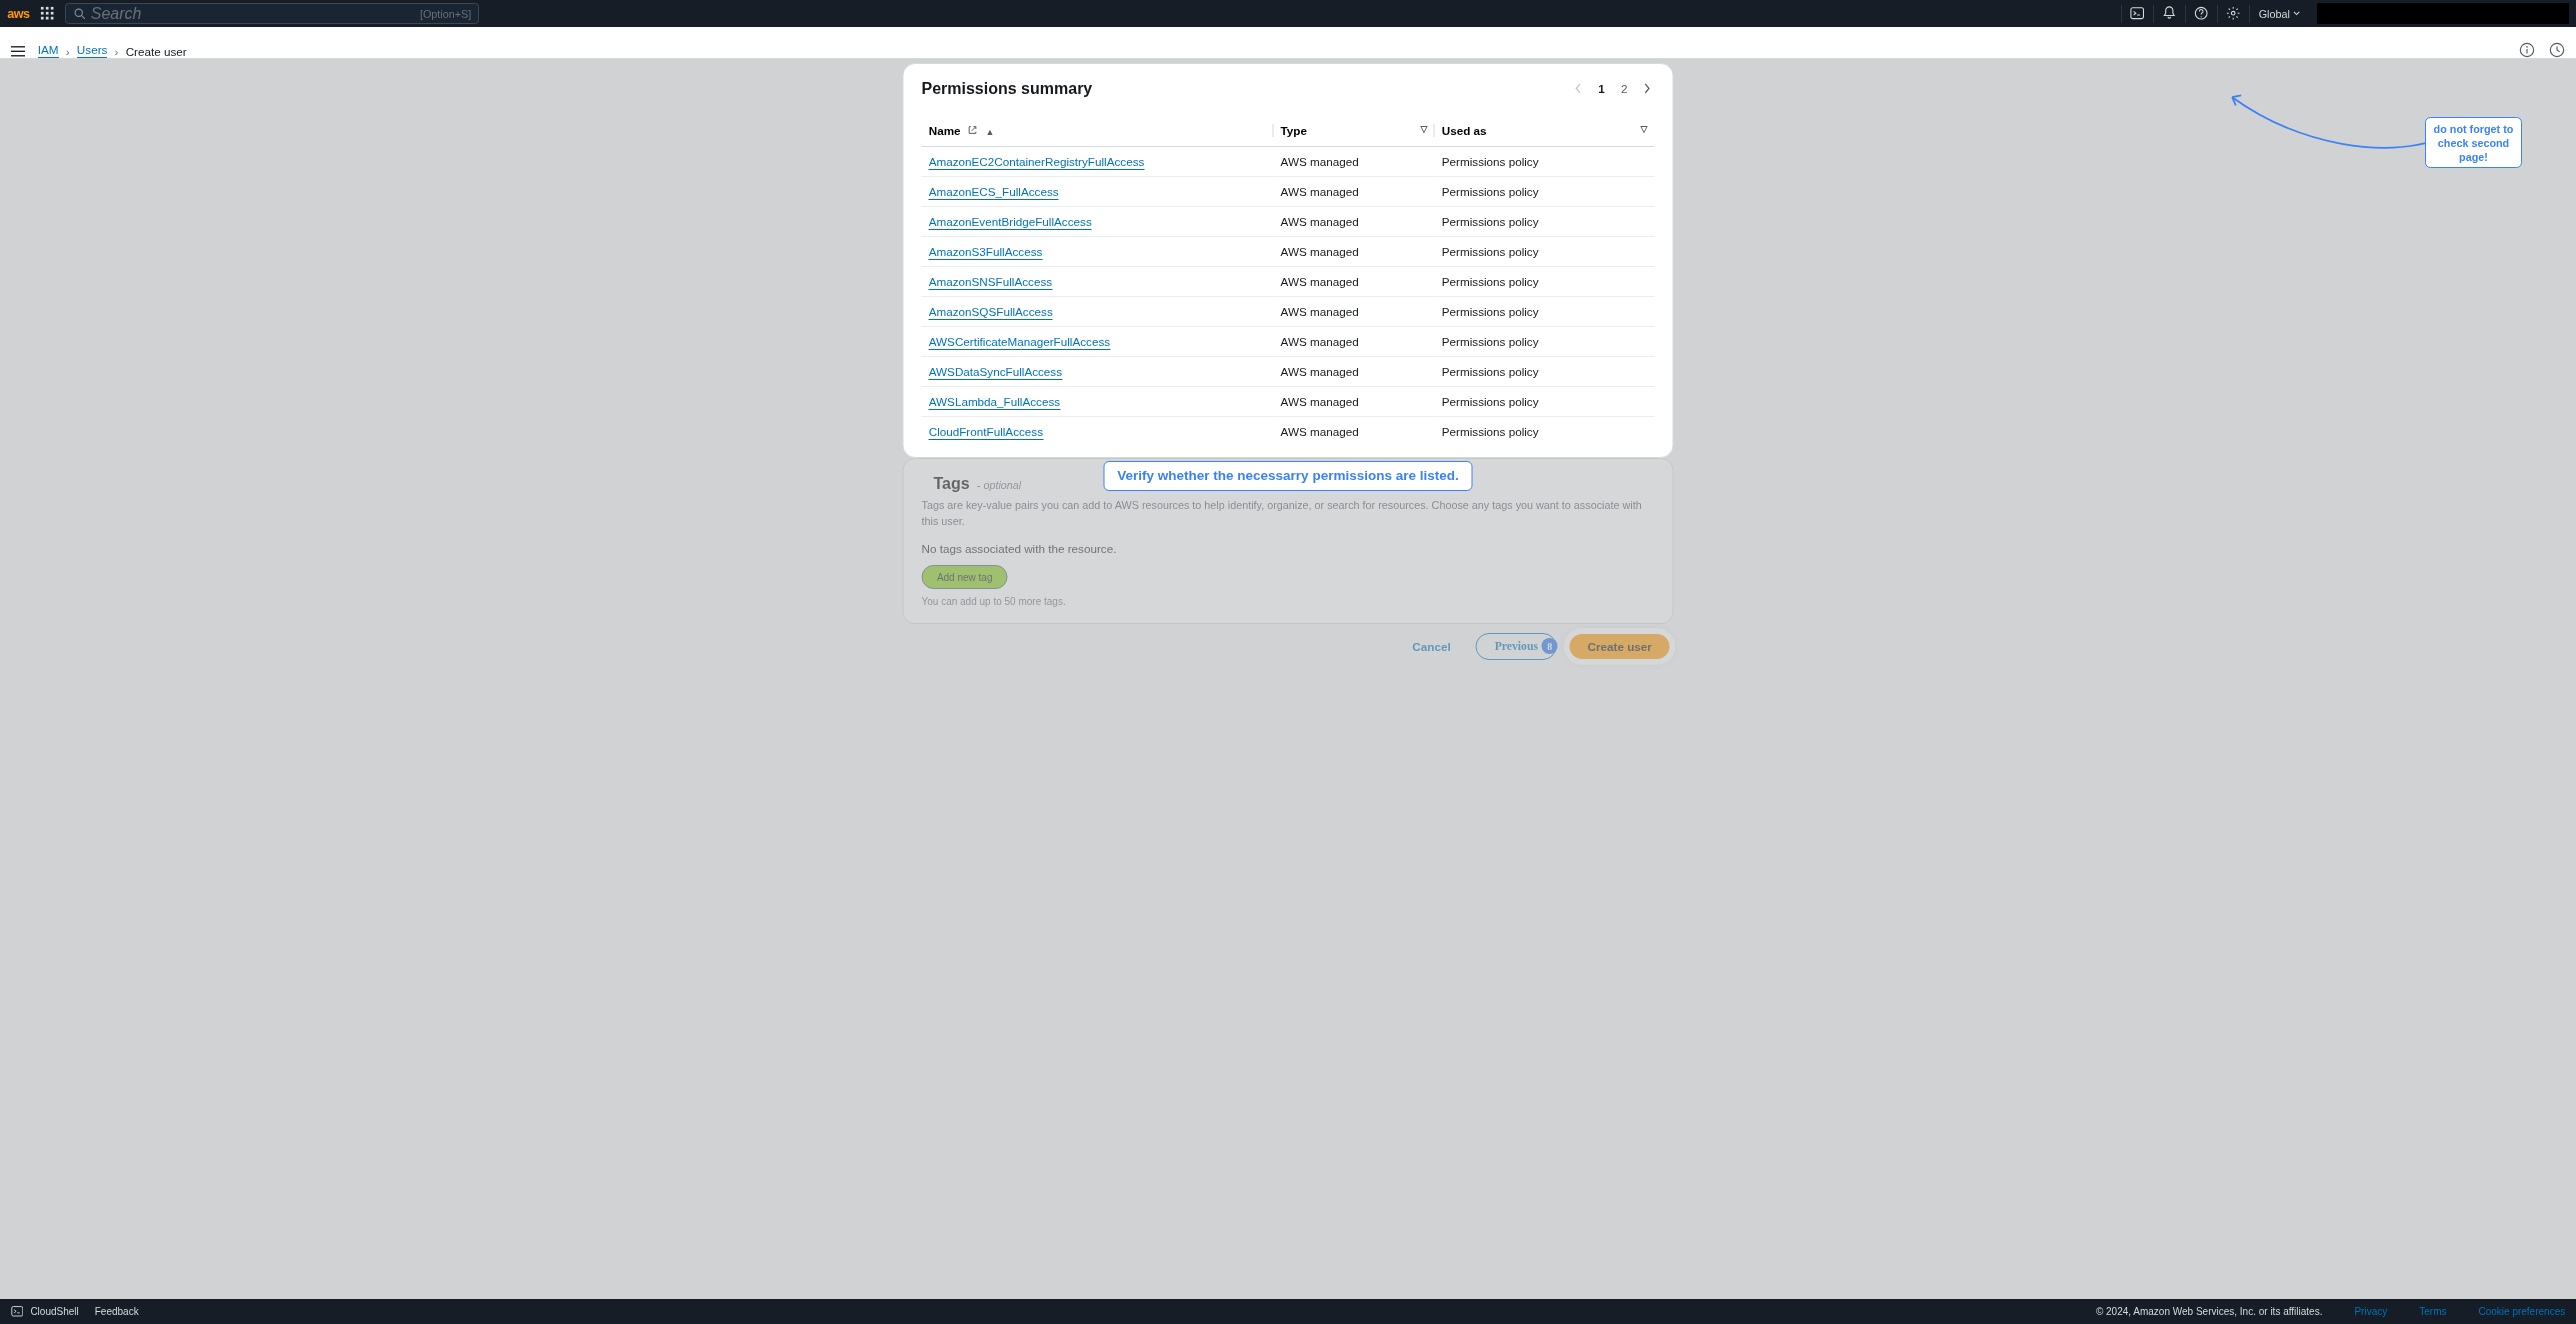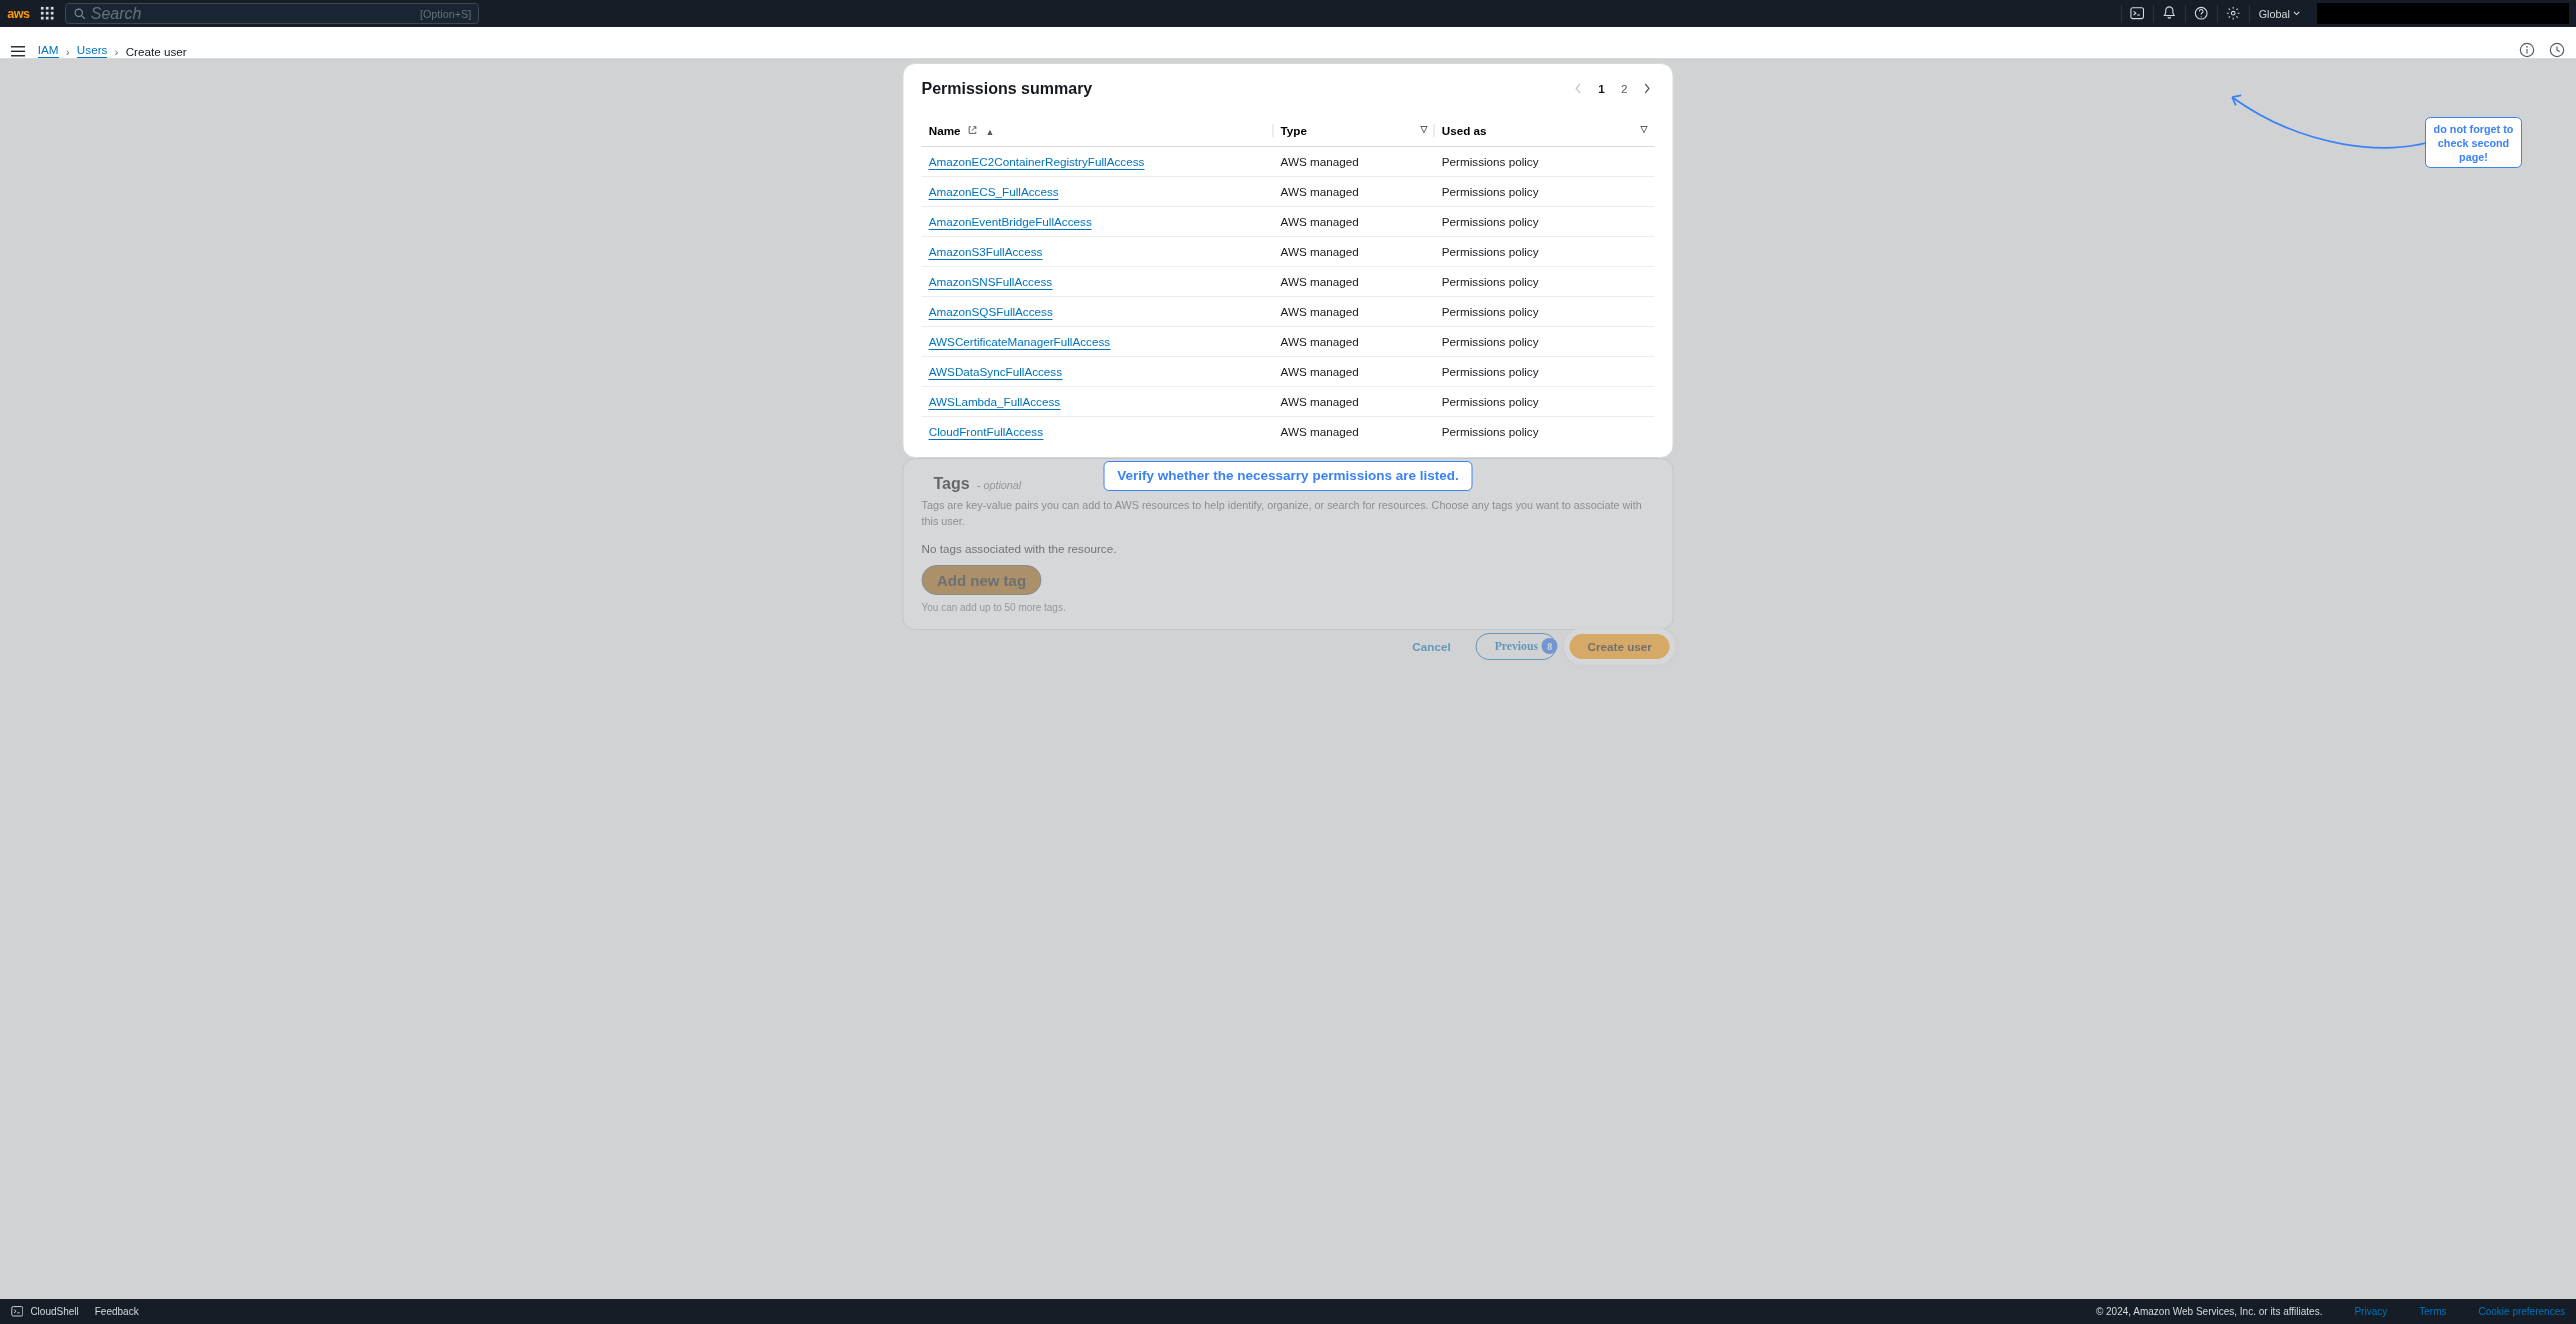--- a/index.html
+++ b/index.html
@@ -53,21 +53,21 @@
   .col-type { width: 22%; }
   .col-used { width: 30%; }
 
   
   .tags-card { position: absolute; left: 50%; transform: translateX(-50%); top: 458px; width: 771px; background: #fff; border: 0.9px solid #d5dbdb; border-radius: 12.6px; padding: 16px 18px; z-index: 5; }
   .tags-head { display: flex; align-items: baseline; gap: 7.2px; margin-bottom: 3.6px; }
   .tags-head h2 { font-size: 16px; font-weight: 700; margin-left: 12px; }
   .tags-head .opt { font-size: 10.8px; color: #687078; font-style: italic; }
   .tags-desc { font-size: 10.8px; color: #545b64; line-height: 1.5; margin-bottom: 12.6px; }
   .tags-note { font-size: 11.7px; color: #16191f; margin-bottom: 10.8px; }
-  .btn-outline { display: inline-block; border: 0.9px solid #545b64; color: #16191f; background: #a16207; padding: 5.4px 14.4px; border-radius: 16px; font-weight: 700; font-size: 15px; cursor: pointer; }
+  .btn-outline { display: inline-block; border: 0.9px solid #545b64; color: #16191f; background: #84cc16; padding: 5.4px 14.4px; border-radius: 16px; font-weight: 400; font-size: 10px; cursor: pointer; }
   .tags-hint { font-size: 10px; color: #687078; margin-top: 7.2px; }
 
   
   .action-row { position: absolute; left: 50%; transform: translateX(-50%); top: 630px; width: 771px; display: flex; justify-content: flex-end; gap: 9px; align-items: center; z-index: 5; }
   .btn-link { color: #0073bb; font-weight: 700; font-size: 11.7px; cursor: pointer; padding: 7.2px 16px; border-radius: 18px; text-align: right; }
   .btn-prev { color: #0073bb; font-weight: 700; font-size: 11.7px; border: 0.9px solid #0073bb; padding: 6.3px 18px; border-radius: 18px; cursor: pointer; position: relative; font-family: Liberation Serif, serif; }
   .step-bubble { position: absolute; right: -1.8px; top: 50%; transform: translateY(-50%); width: 16px; height: 16px; background: #1f6feb; color: #fff; font-size: 10px; font-weight: 700; display: flex; align-items: center; justify-content: center; border-radius: 50%; }
   .btn-primary-wrap { background: #fff; padding: 3.6px; border-radius: 21.6px; box-shadow: 0 0 0 1.8px #fff, 0 0 9px rgba(0,0,0,0.1); }
   .btn-primary { background: #ff9900; color: #16191f; font-weight: 700; font-size: 11.7px; padding: 6.3px 18px; border-radius: 18px; cursor: pointer; border: none; }
 

